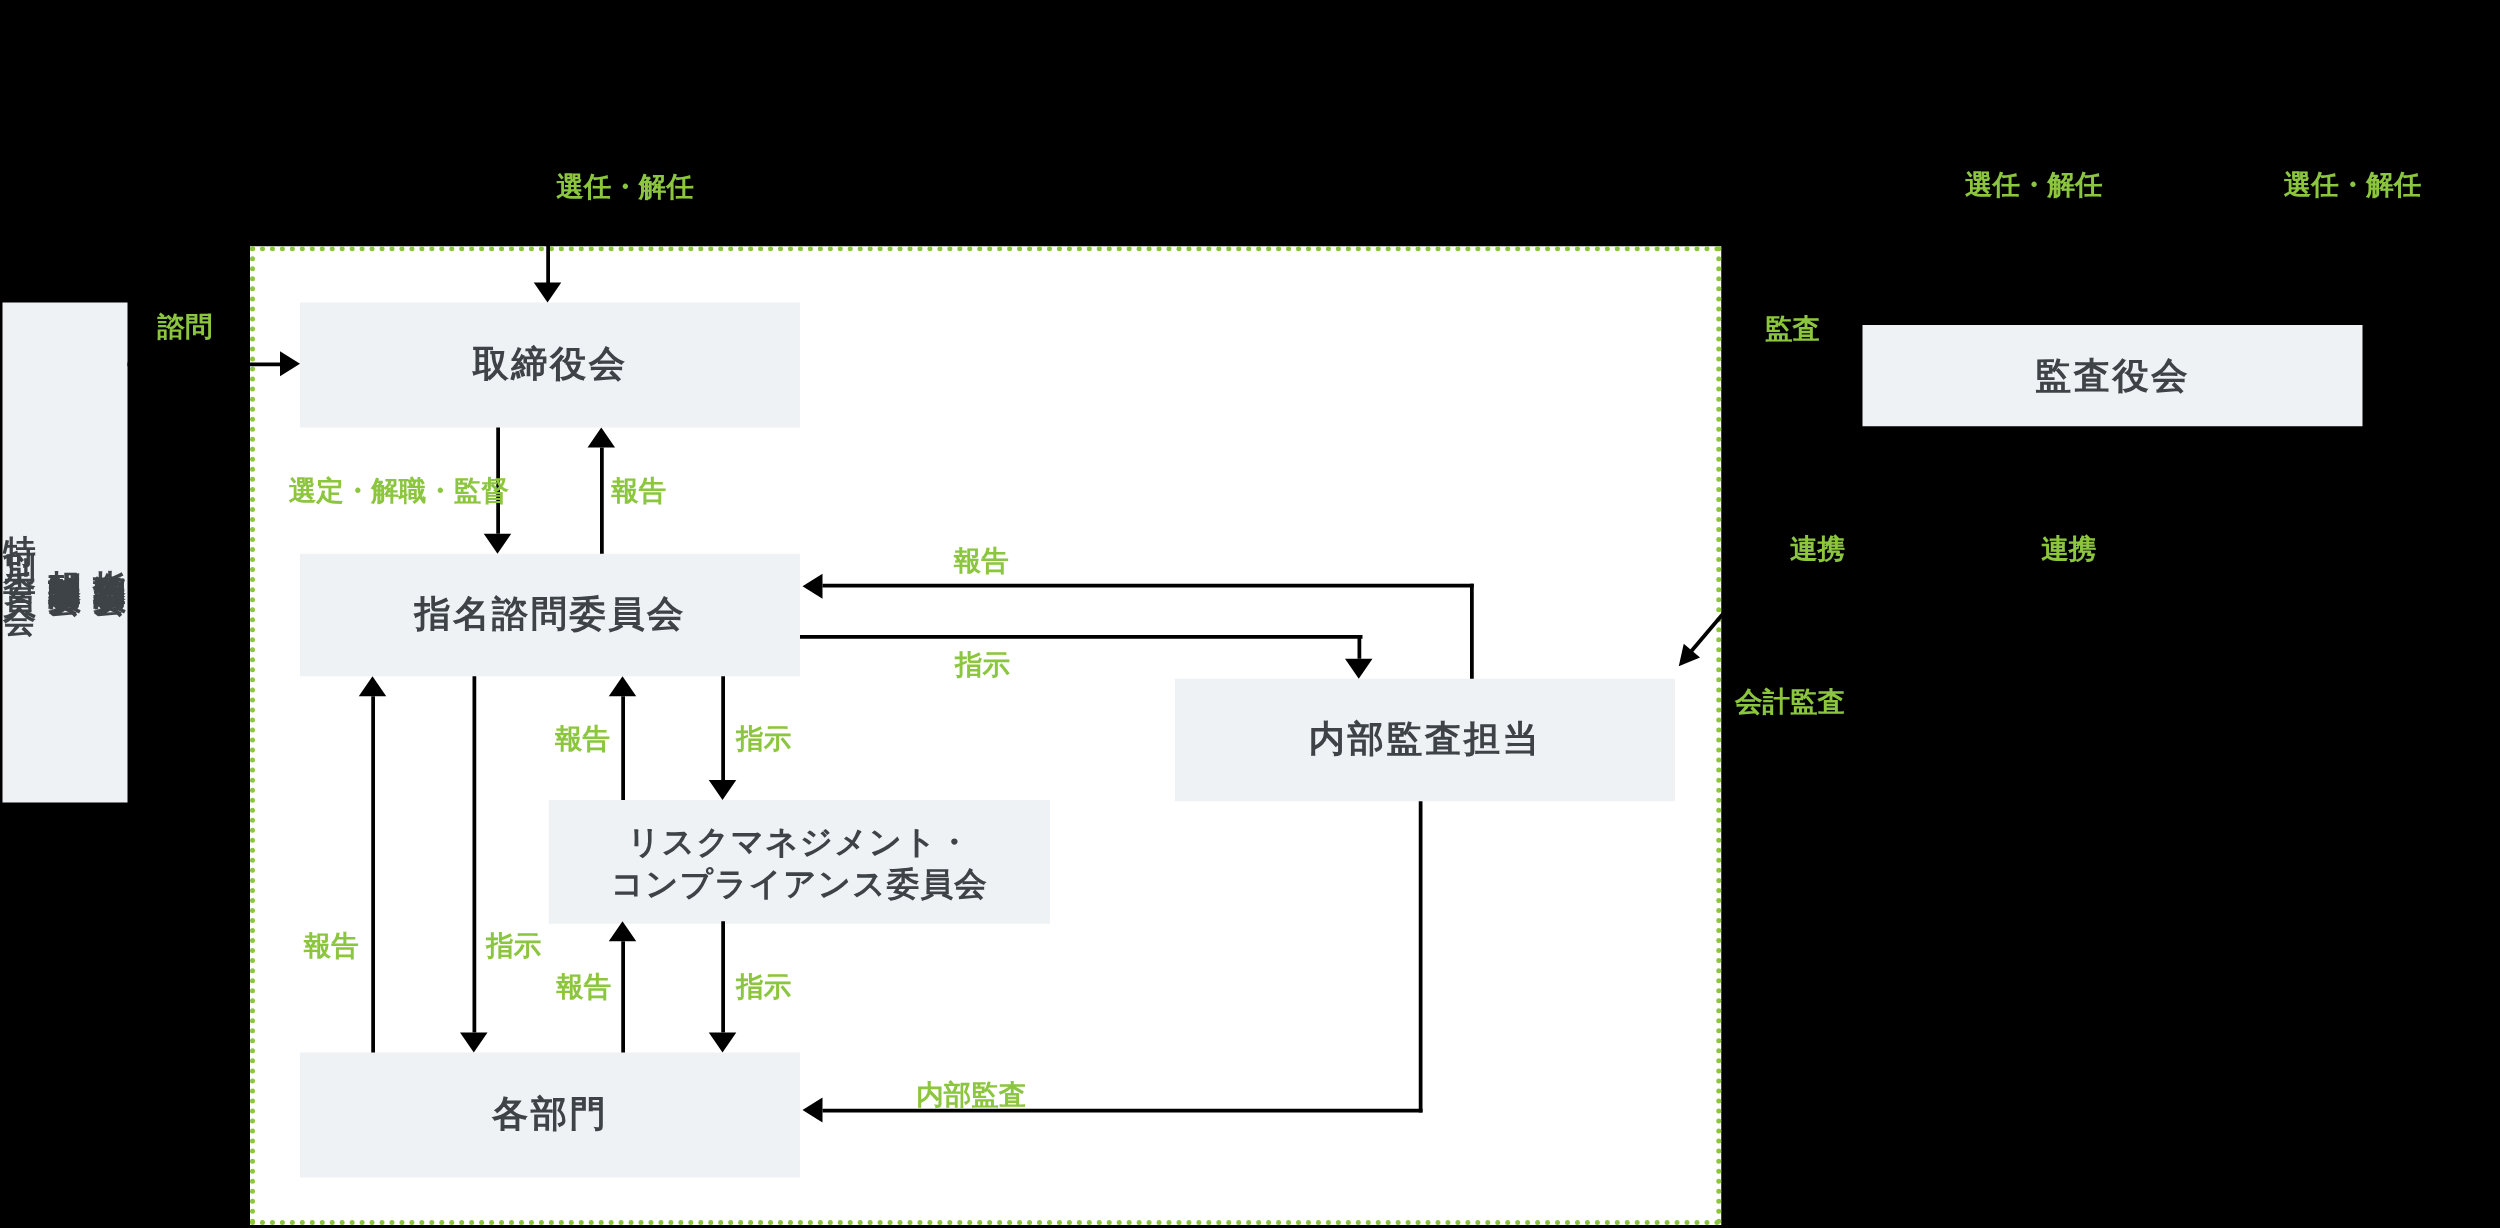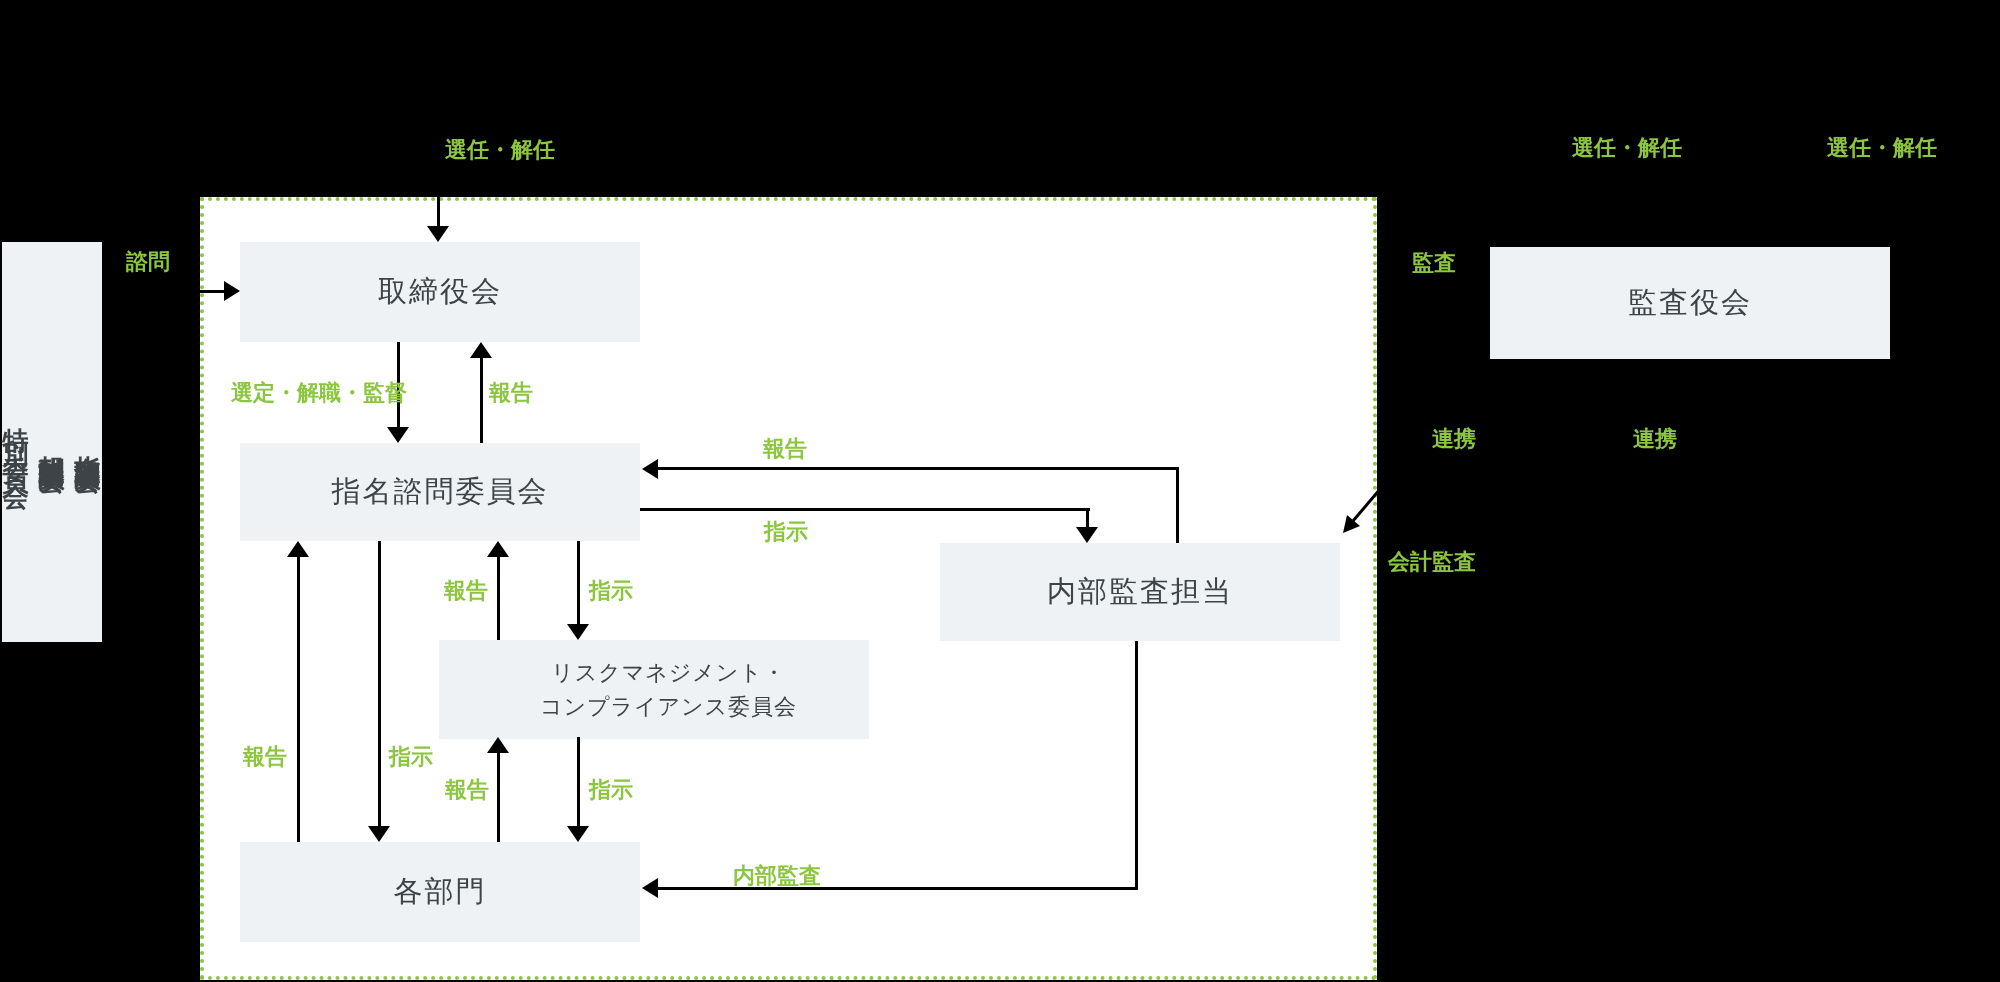--- a/index.html
+++ b/index.html
@@ -15,23 +15,23 @@
   .topbar span{color:#ffffff; font-size:28px; font-weight:bold; letter-spacing:3px;}
   
   .panel{
     position:absolute; left:200px; top:197px; width:1177px; height:783px;
     box-sizing:border-box; background:#ffffff; border:4px dotted #8cc63f;
   }
   
   .node{
     position:absolute; background:#eef2f4; color:#3e4347;
     display:flex; align-items:center; justify-content:center;
-    font-size:29px; font-weight:400; letter-spacing:2px; text-align:center; z-index:3;
+    font-size:29px; font-weight:700; letter-spacing:2px; text-align:center; z-index:3;
   }
-  .node.small{font-size:22px; line-height:34px; letter-spacing:1px;padding-left:29px;}
+  .node.small{font-size:26px; line-height:34px; letter-spacing:1px;}
   
   .committees{
     position:absolute; left:2px; top:242px; width:100px; height:400px;
     background:#eef2f4; color:#3e4347; display:flex; flex-direction:row;
     align-items:center; justify-content:center; gap:4px; z-index:3;
   }
   .committees .vcol{
     writing-mode:vertical-rl; text-orientation:upright;
     font-size:26px; font-weight:600; line-height:32px;
   }
@@ -82,21 +82,21 @@
   </div>
 
   <div class="node" style="left:240px;top:842px;width:400px;height:100px;">
     <span>各部門</span>
   </div>
 
   <div class="node" style="left:940px;top:543px;width:400px;height:98px;">
     <span>内部監査担当</span>
   </div>
 
-  <div class="node" style="left:1490px;top:247px;width:400px;height:112px;">
+  <div class="node" style="left:1490px;top:260px;width:400px;height:81px;">
     <span>監査役会</span>
   </div>
 
 
   <div class="vl" style="left:437px;top:99px;height:128px;"></div>
   <div class="ah ah-down" style="left:427px;top:226px;"></div>
 
   <div class="hl" style="left:102px;top:290px;width:124px;"></div>
   <div class="ah ah-right" style="left:224px;top:281px;"></div>
 

